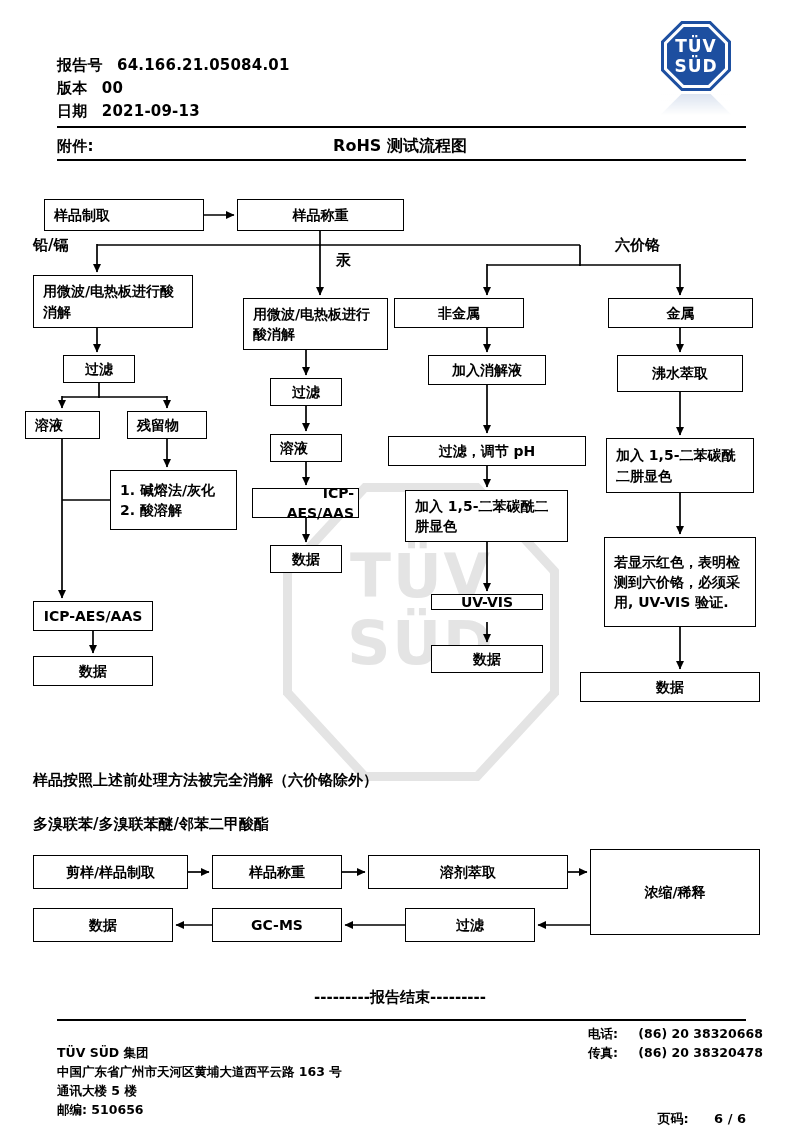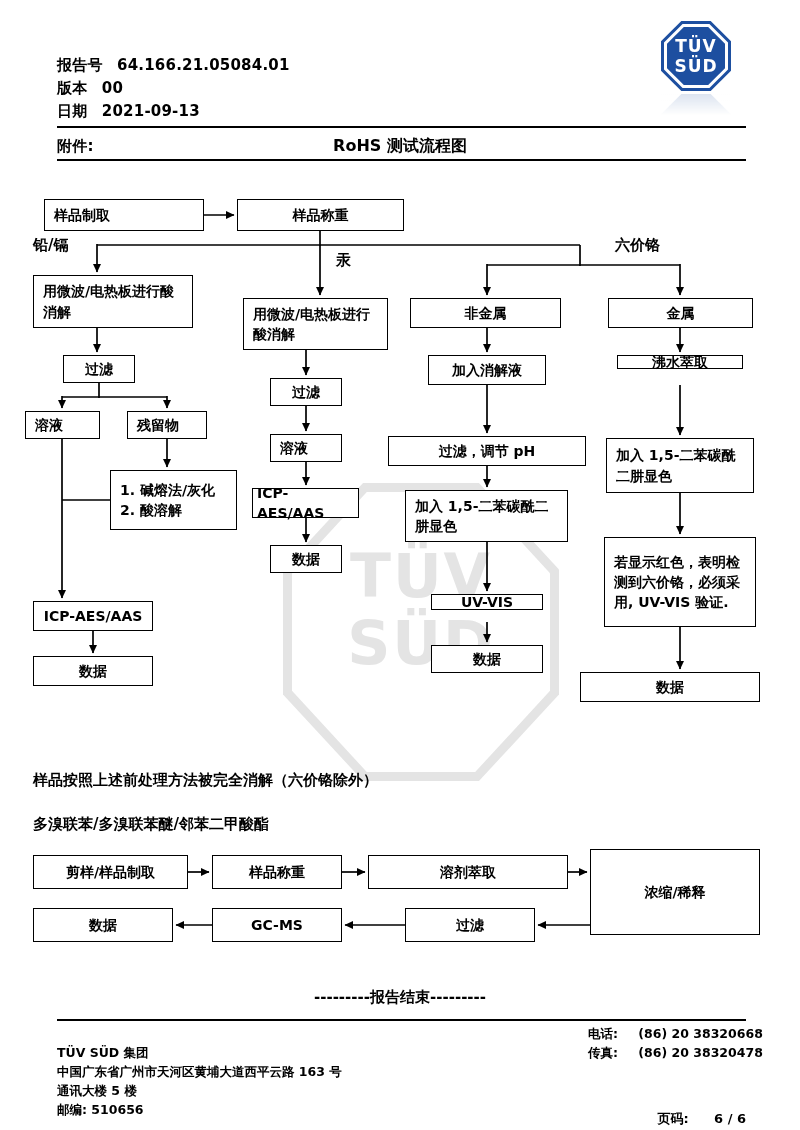--- a/index.html
+++ b/index.html
@@ -31,21 +31,21 @@
   
   .watermark{position:absolute;left:283px;top:483px;width:276px;height:298px;z-index:0;}
   .wm-oct{position:absolute;inset:0;background:var(--wm-gray,#e4e4e4);clip-path:var(--oct);}
   .wm-oct-inner{position:absolute;inset:9px;background:#fff;clip-path:var(--oct);}
   .wm-text{position:absolute;inset:0;display:flex;flex-direction:column;align-items:center;justify-content:center;
            padding-bottom:44px;color:var(--wm-gray,#e4e4e4);font-weight:bold;font-size:60px;line-height:1.12;letter-spacing:2px;}
 
   
   .connectors{position:absolute;left:0;top:0;z-index:1;pointer-events:none;}
   .box{position:absolute;border:1.6px solid #000;background:#fff;font-weight:bold;font-size:14px;line-height:1.45;
-       display:flex;align-items:center;justify-content:center;text-align:left;z-index:2;white-space:pre-line;padding:1px 4px;}
+       display:flex;align-items:center;justify-content:center;text-align:right;z-index:2;white-space:pre-line;padding:1px 4px;}
   .box.left{justify-content:flex-start;text-align:left;padding-left:9px;padding-right:5px;}
   .flow-label{position:absolute;font-size:15px;font-weight:bold;z-index:2;white-space:nowrap;}
 
   .body-text{position:absolute;left:33px;font-size:15px;font-weight:bold;z-index:2;white-space:nowrap;}
   .end-text{position:absolute;left:0;top:988px;width:100%;text-align:center;font-size:15px;font-weight:bold;z-index:2;}
 
   
   .foot{position:absolute;font-size:12.5px;font-weight:bold;z-index:3;white-space:nowrap;}
   .foot .lbl{display:inline-block;min-width:46px;}
   .page-num{position:absolute;right:54px;top:1110px;font-size:13px;font-weight:bold;z-index:3;}
@@ -157,29 +157,29 @@
 2. 酸溶解</div>
   <div class="box" style="left:33px;top:601px;width:120px;height:30px">ICP-AES/AAS</div>
   <div class="box" style="left:33px;top:656px;width:120px;height:30px">数据</div>
 
   <div class="box left" style="left:243px;top:298px;width:145px;height:52px">用微波/电热板进行酸消解</div>
   <div class="box" style="left:270px;top:378px;width:72px;height:28px">过滤</div>
   <div class="box left" style="left:270px;top:434px;width:72px;height:28px">溶液</div>
   <div class="box" style="left:252px;top:488px;width:107px;height:30px">ICP-AES/AAS</div>
   <div class="box" style="left:270px;top:545px;width:72px;height:28px">数据</div>
 
-  <div class="box" style="left:410px;top:298px;width:151px;height:30px">非金属</div>
+  <div class="box" style="left:394px;top:298px;width:130px;height:30px">非金属</div>
   <div class="box" style="left:428px;top:355px;width:118px;height:30px">加入消解液</div>
   <div class="box" style="left:388px;top:436px;width:198px;height:30px">过滤，调节 pH</div>
   <div class="box left" style="left:405px;top:490px;width:163px;height:52px">加入 1,5-二苯碳酰二肼显色</div>
   <div class="box" style="left:431px;top:594px;width:112px;height:16px">UV-VIS</div>
   <div class="box" style="left:431px;top:645px;width:112px;height:28px">数据</div>
 
   <div class="box" style="left:608px;top:298px;width:145px;height:30px">金属</div>
-  <div class="box" style="left:617px;top:355px;width:126px;height:14px">沸水萃取</div>
+  <div class="box" style="left:617px;top:355px;width:126px;height:37px">沸水萃取</div>
   <div class="box left" style="left:606px;top:438px;width:148px;height:55px">加入 1,5-二苯碳酰二肼显色</div>
   <div class="box left" style="left:604px;top:537px;width:152px;height:90px">若显示红色，表明检测到六价铬，必须采用, UV-VIS 验证.</div>
   <div class="box" style="left:580px;top:672px;width:180px;height:30px">数据</div>
 
   <div class="body-text" style="top:815px">多溴联苯/多溴联苯醚/邻苯二甲酸酯</div>
   <div class="body-text" style="top:771px">样品按照上述前处理方法被完全消解（六价铬除外）</div>
 
   <div class="box" style="left:33px;top:855px;width:155px;height:34px">剪样/样品制取</div>
   <div class="box" style="left:212px;top:855px;width:130px;height:34px">样品称重</div>
   <div class="box" style="left:368px;top:855px;width:200px;height:34px">溶剂萃取</div>

